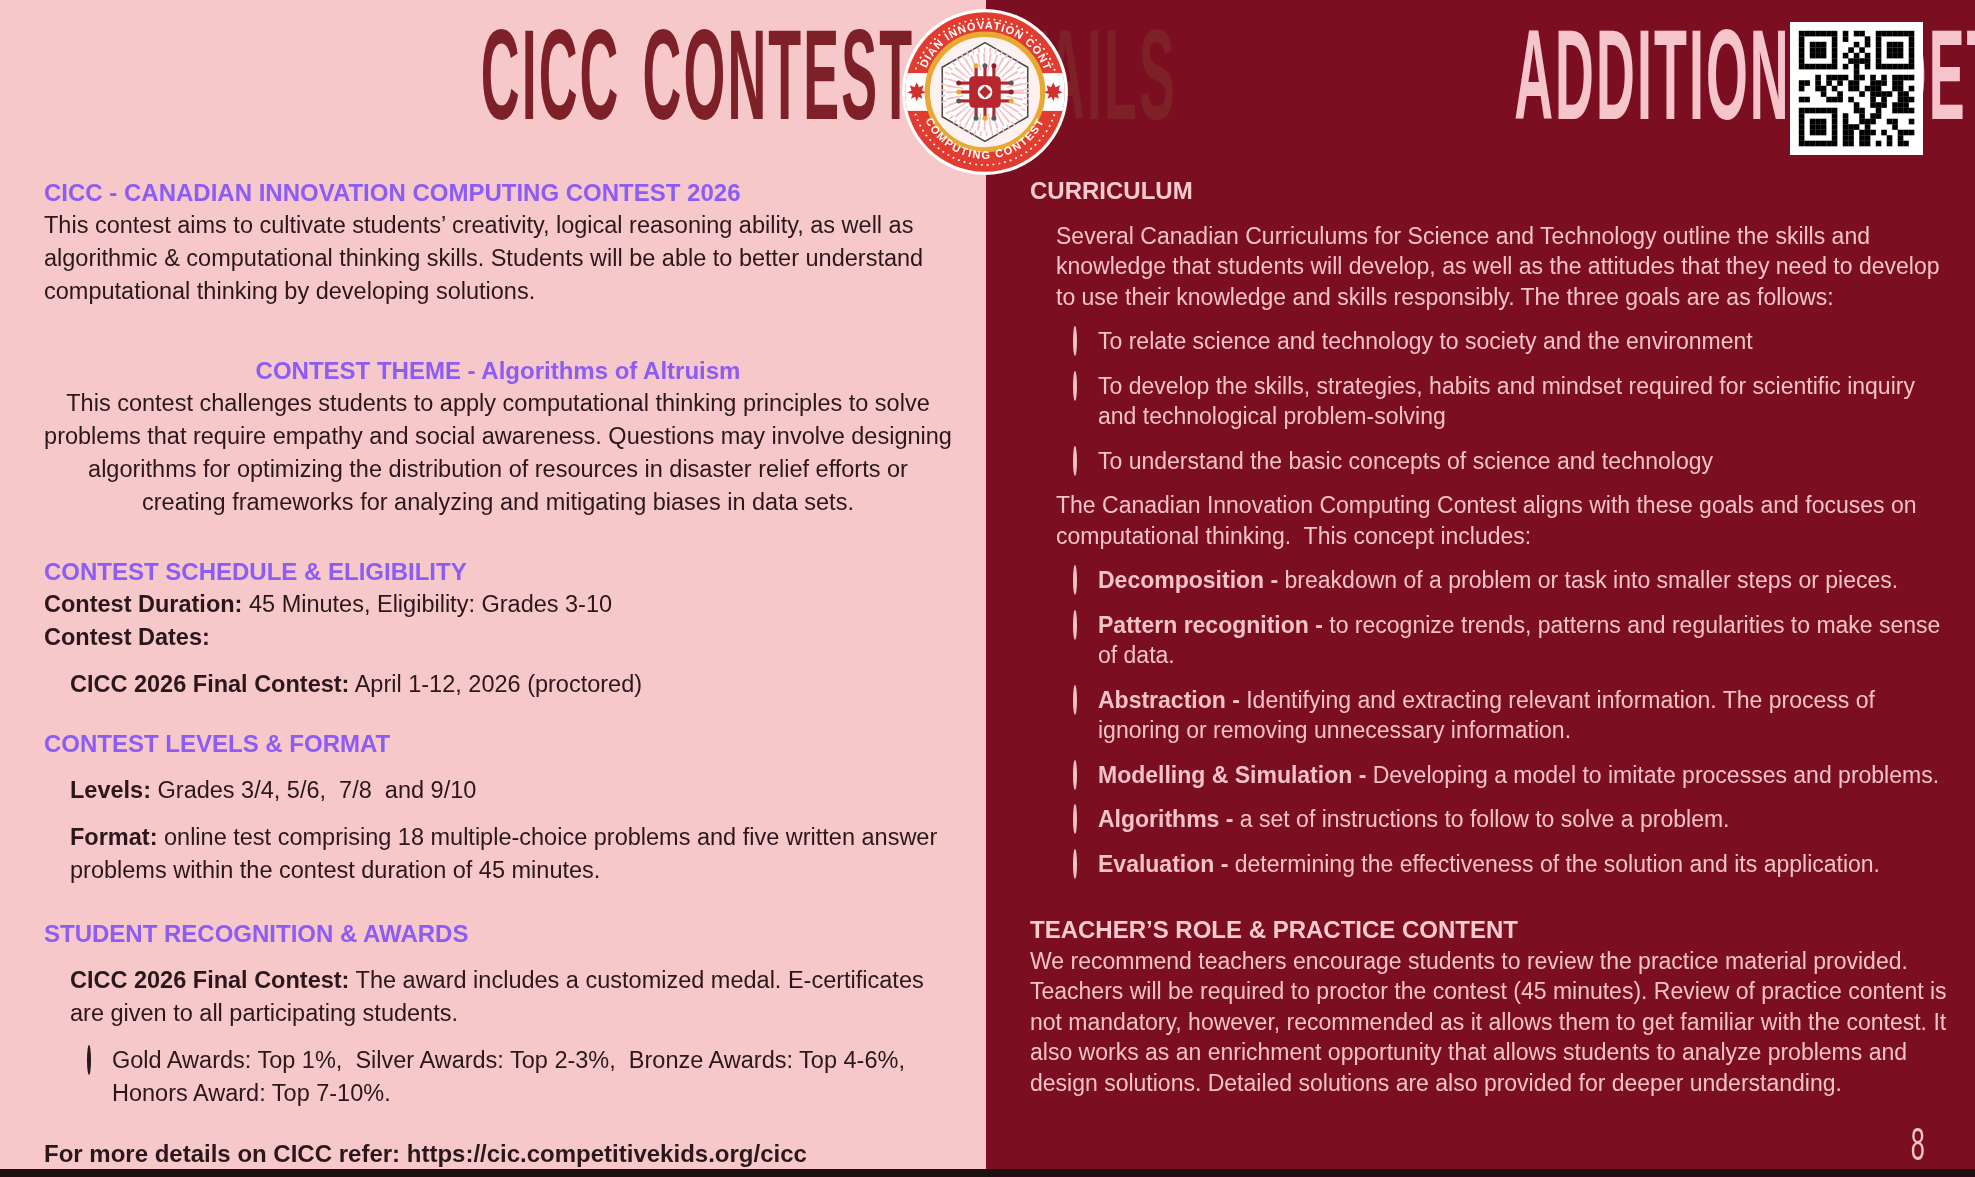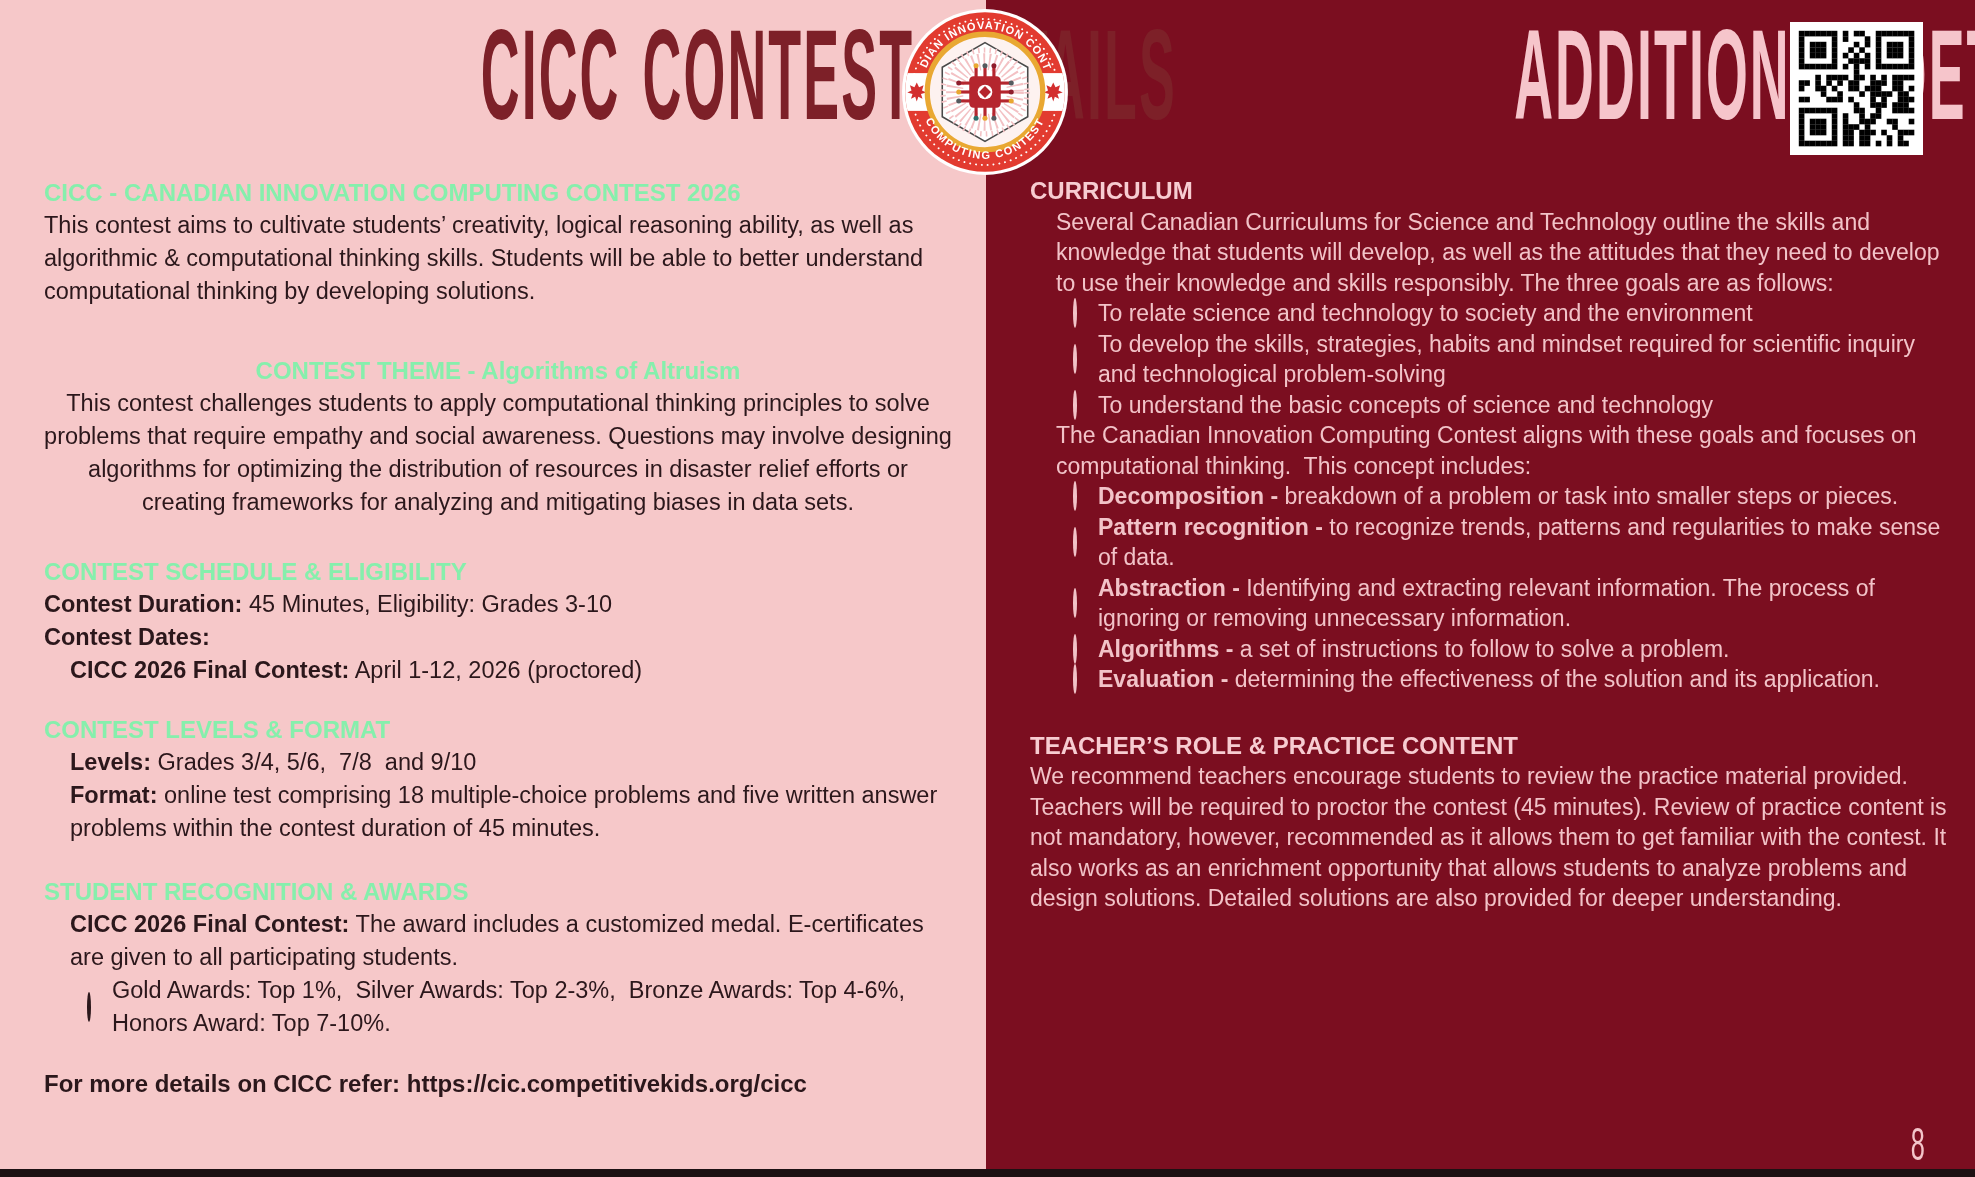--- a/index.html
+++ b/index.html
@@ -15,30 +15,30 @@
   .condensed{display:inline-block;font-weight:700;font-size:128px;line-height:1.05;
              letter-spacing:5px;word-spacing:12px;transform:scaleX(0.42);transform-origin:center top;}
   .left-title{left:0;top:8px;width:880px;color:#7d2028;}
   .right-title{left:1090px;top:8px;width:700px;color:#f6c5cb;}
 
   
   .content{position:absolute;}
   .left-content{left:44px;top:176px;width:908px;color:#2b171b;font-size:23.5px;line-height:33px;}
   .right-content{left:1030px;top:176px;width:918px;color:#f2c3c8;font-size:23px;line-height:30.5px;}
   .h{font-weight:700;font-size:24px;}
-  .left-content .h{color:#86efac;}
+  .left-content .h{color:#8b5cf6;}
   .right-content .h{color:#f7ccd1;}
   .line,.tx{white-space:pre-wrap;}
   .bold{font-weight:700;}
 
   .mt46{margin-top:46px;text-align:center;} .mt36{margin-top:36px;} .mt30{margin-top:30px;}
   .mt26{margin-top:26px;} .mt14{margin-top:27px;}
 
   
-  .brow{display:flex;align-items:center;}
+  .brow{display:flex;align-items:flex-start;margin-top:14px;}
   .mk{flex:0 0 26px;}
   .dot{width:7px;height:7px;border-radius:50%;background:currentColor;margin:13px 0 0 7px;}
   .right-content .dot{margin-top:12px;}
   .ring{width:8px;height:8px;border-radius:50%;border:2px solid currentColor;margin:11px 0 0 5px;background:transparent;}
   .sub{margin-left:38px;}
   .sub .mk{flex:0 0 30px;}
   .tx{flex:1;}
 
   .footer{font-weight:700;font-size:24px;}
 
@@ -140,20 +140,24 @@
         <span class="mk"><span class="ring"></span></span>
         <span class="tx"><b>Decomposition -</b><span> breakdown of a problem or task into smaller steps or pieces.</span></span>
       </div>
       <div class="brow sub">
         <span class="mk"><span class="ring"></span></span>
         <span class="tx"><b>Pattern recognition -</b><span> to recognize trends, patterns and regularities to make sense of data.</span></span>
       </div>
       <div class="brow sub">
         <span class="mk"><span class="ring"></span></span>
         <span class="tx"><b>Abstraction -</b><span> Identifying and extracting relevant information. The process of ignoring or removing unnecessary information.</span></span>
+      </div>
+      <div class="brow sub">
+        <span class="mk"><span class="ring"></span></span>
+        <span class="tx"><b>Modelling &amp; Simulation -</b><span> Developing a model to imitate processes and problems.</span></span>
       </div>
       <div class="brow sub">
         <span class="mk"><span class="ring"></span></span>
         <span class="tx"><b>Algorithms -</b><span> a set of instructions to follow to solve a problem.</span></span>
       </div>
       <div class="brow sub">
         <span class="mk"><span class="ring"></span></span>
         <span class="tx"><b>Evaluation -</b><span> determining the effectiveness of the solution and its application.</span></span>
       </div>
 

